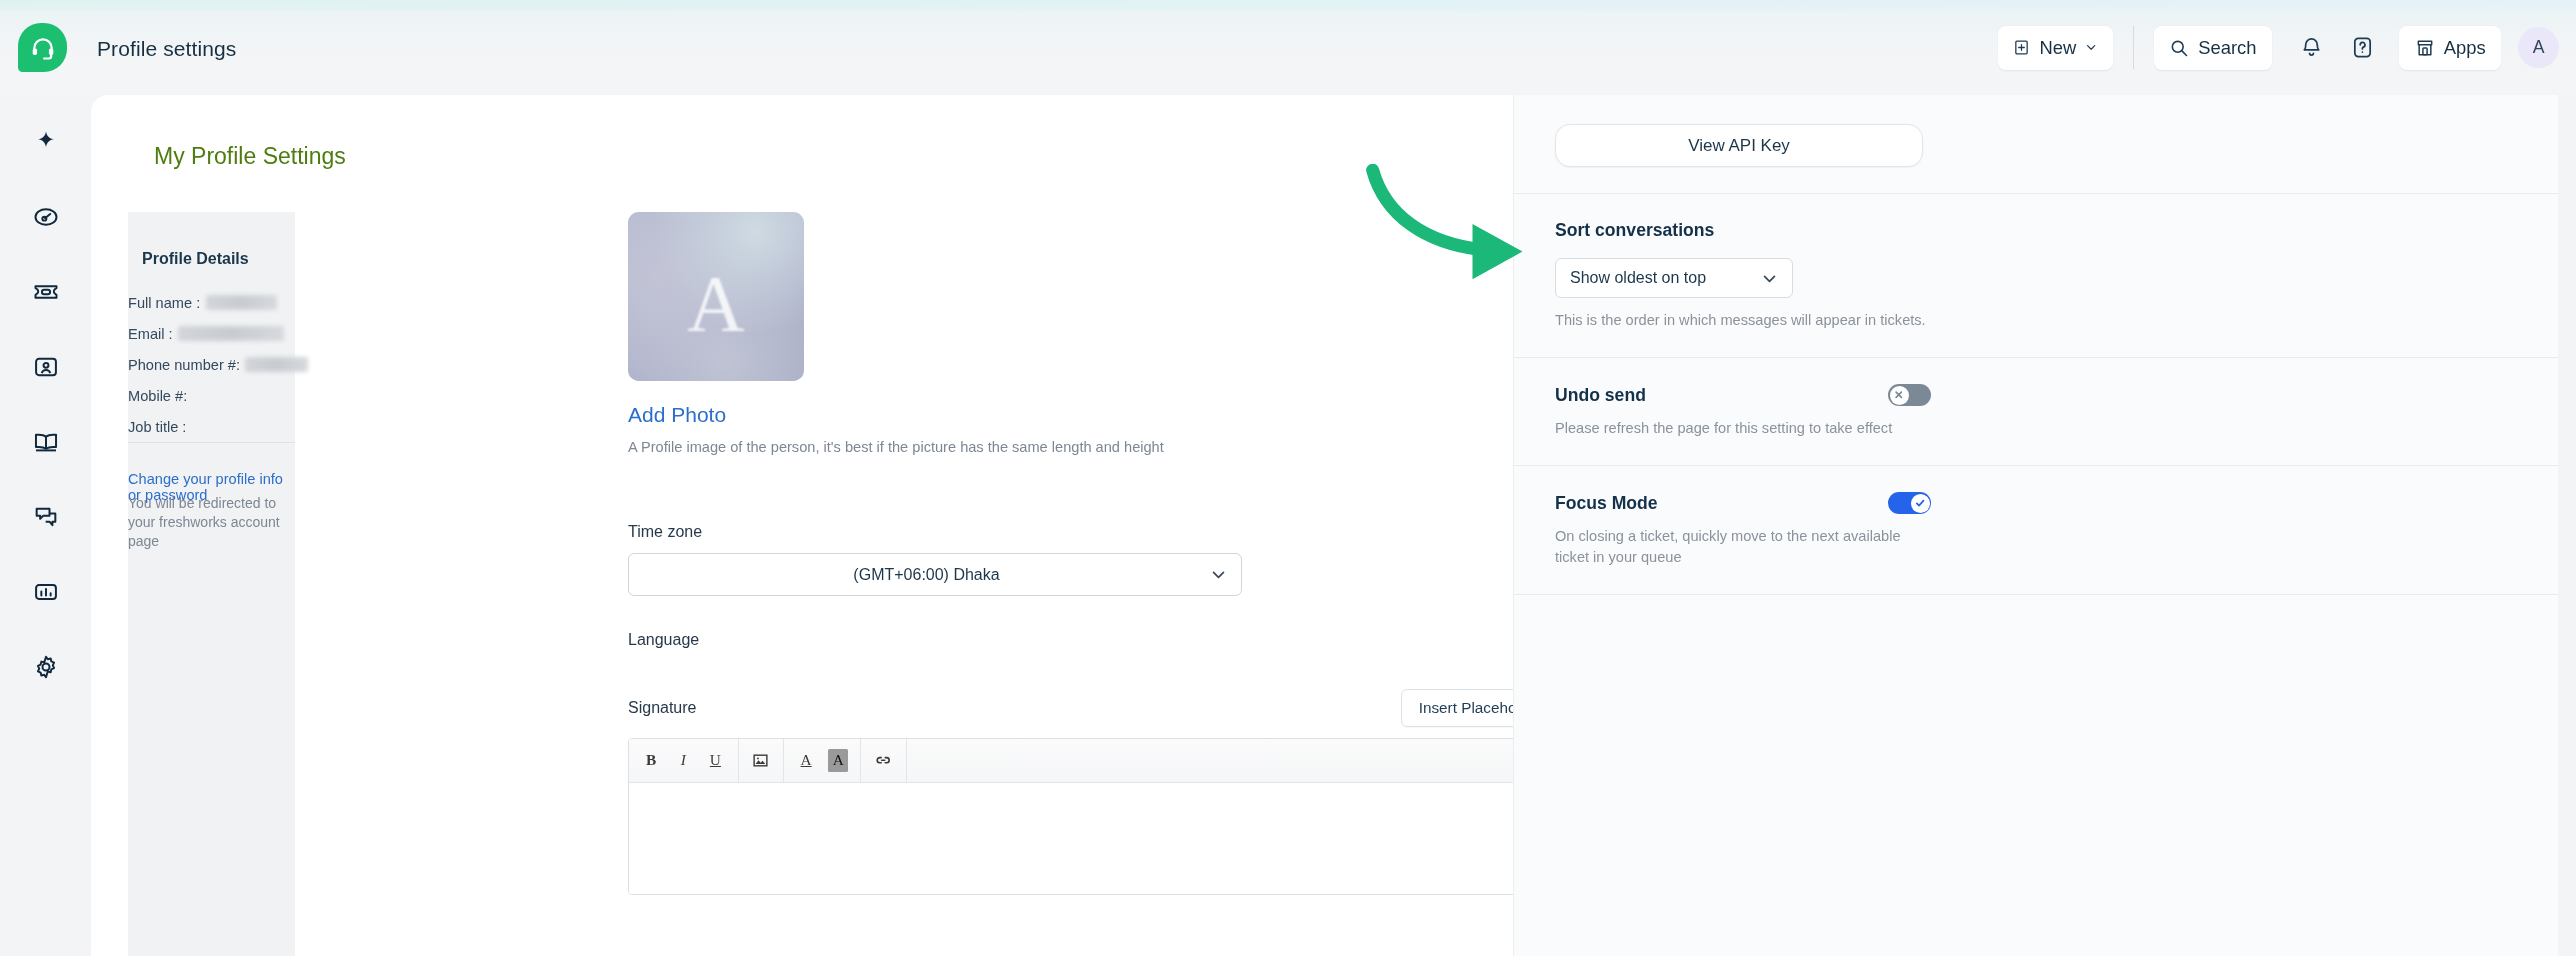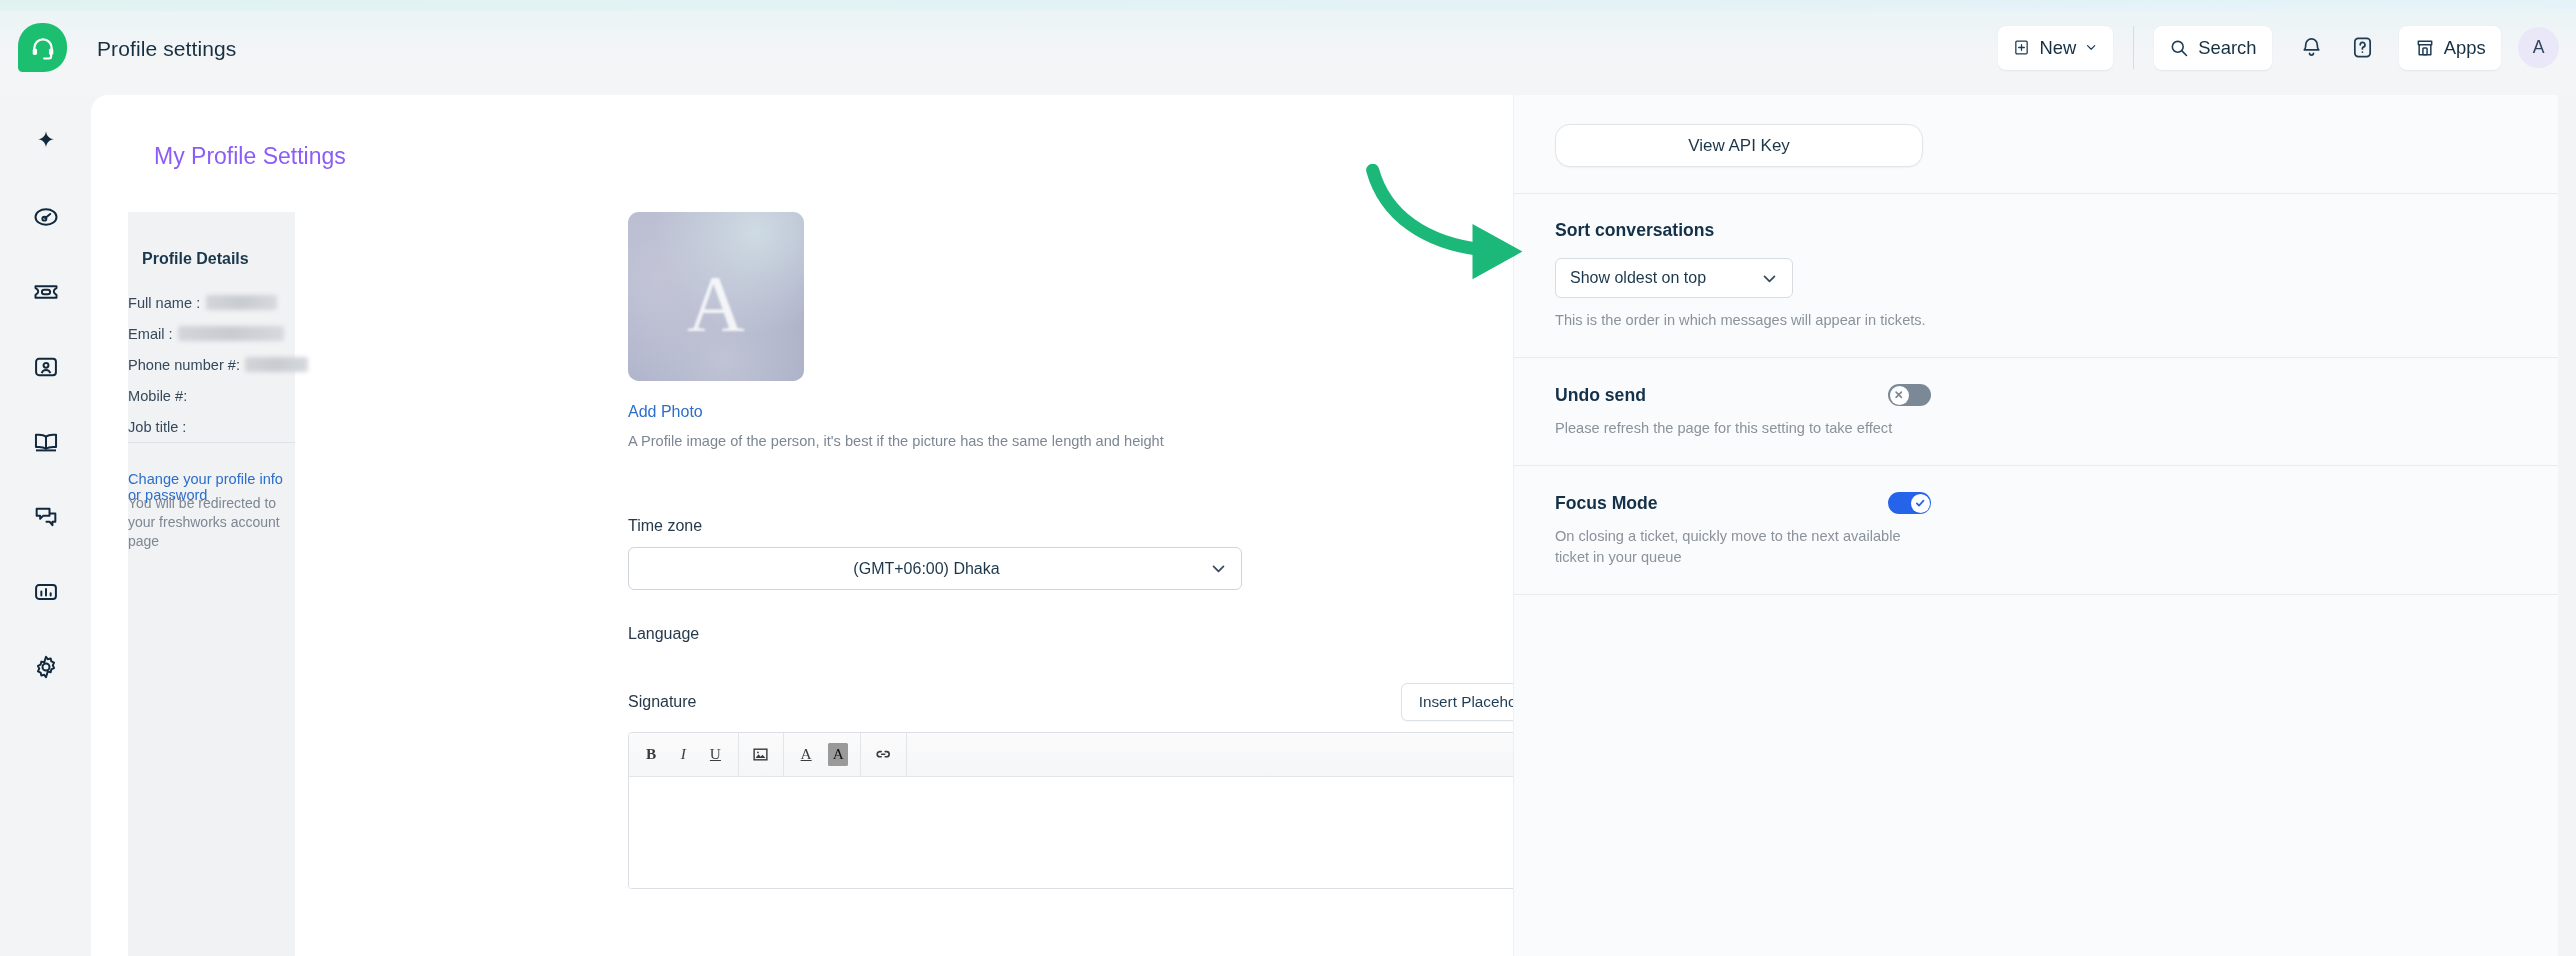--- a/index.html
+++ b/index.html
@@ -139,21 +139,21 @@
     height: 861px;
     background: #ffffff;
     border-top-left-radius: 17px;
     overflow: hidden;
   }
 
   .page-title {
     position: absolute;
     left: 63px; top: 48px;
     font-size: 23px;
-    color: #8b5cf6;
+    color: #4d7c0f;
   }
 
   
   .profile-col {
     position: absolute;
     left: 37px; top: 117px;
     width: 167px;
     height: 745px;
     background: #f1f2f4;
   }
@@ -235,21 +235,21 @@
     text-align: center;
     font-size: 80px;
     color: rgba(255,255,255,0.82);
     font-family: "Liberation Serif", serif;
     font-weight: 300;
     filter: blur(1px);
   }
 
   .add-photo {
     margin-top: 21.5px;
-    font-size: 16px;
+    font-size: 21px;
     color: #2c6ecb;
     cursor: pointer;
     display: inline-block;
   }
   .photo-hint {
     margin-top: 12.3px;
     font-size: 14.6px;
     color: #7d8794;
   }
 

